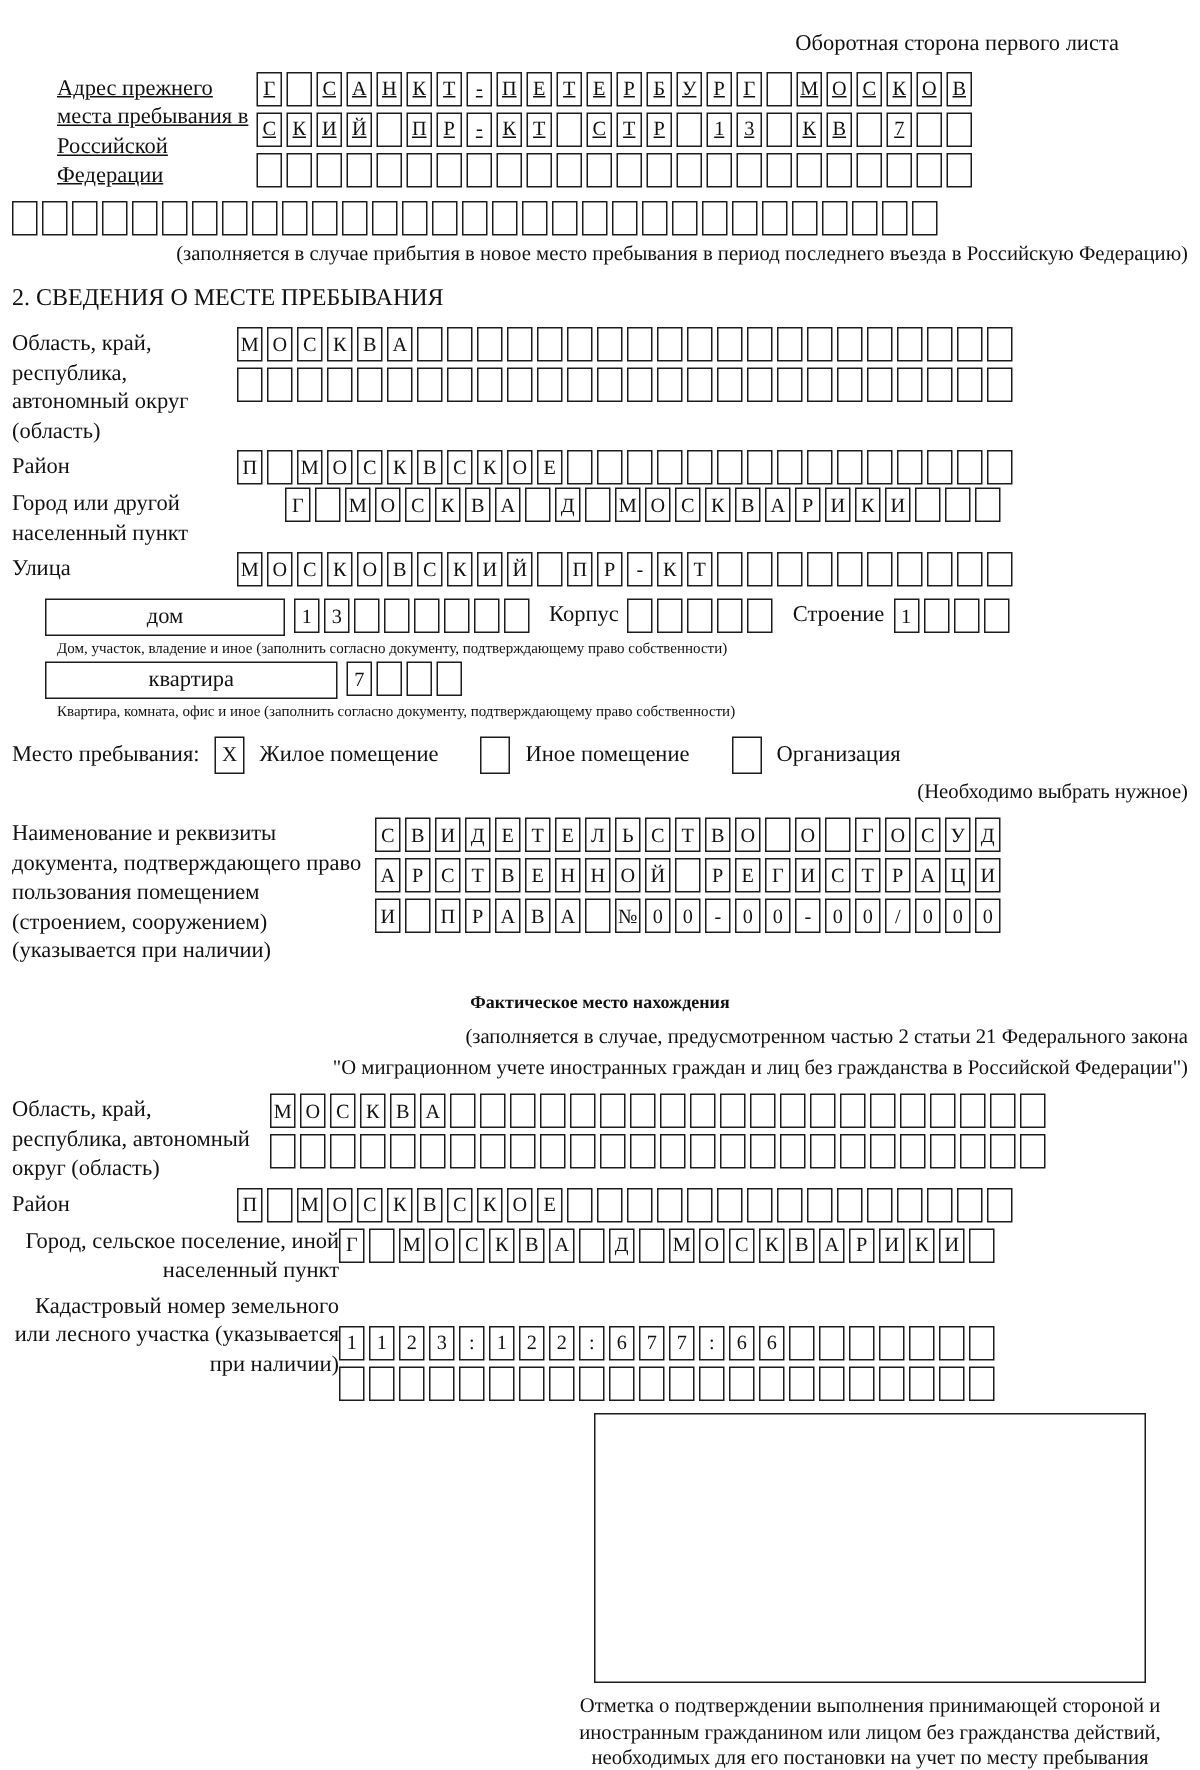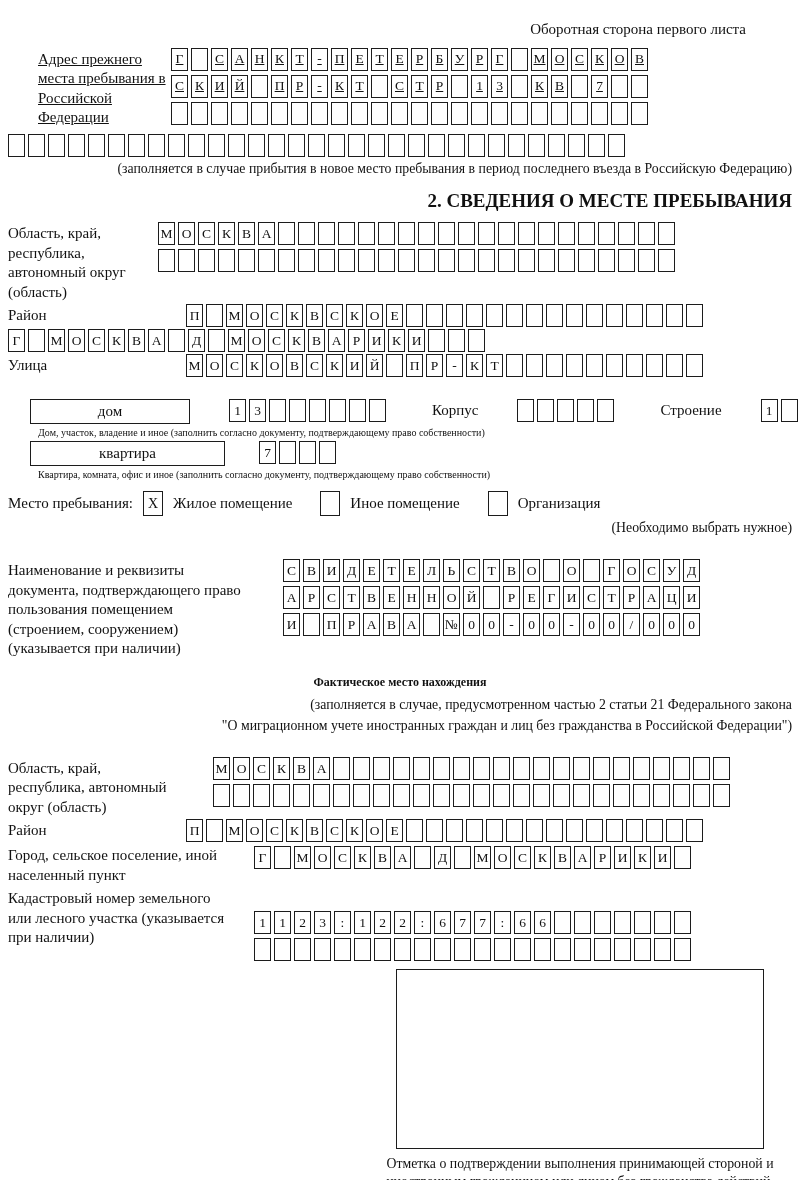--- a/index.html
+++ b/index.html
@@ -12,35 +12,35 @@
   }
   .corner-note { text-align:right; padding:12px 46px 0 0; font-size:15px; }
 
   .frow { display:flex; align-items:flex-start; margin-top:4px; }
   .lbl { flex:0 0 auto; padding-top:2px; }
   .lw160 { width:163px; padding-left:30px; }
   .lw148 { width:150px; }
   .lw178 { width:182px; }
   .lw240 { width:242px; }
   .lw168 { width:172px; }
-  .lw215 { width:218px; }
+  .lw215 { width:218px;text-align:right; }
   .rows  { display:flex; flex-direction:column; gap:4px; }
 
   .boxrow { display:flex; flex-wrap:nowrap; }
   .cb {
     flex:0 0 auto; width:17px; height:23px; margin-right:3px;
     border:1.6px solid #1c1c1c; display:inline-flex;
     align-items:center; justify-content:center;
     font-size:13.5px; line-height:1; background:#fff;
   }
   .fullrow { margin:6px 0 0 0; }
 
   .caption { font-size:13.8px; text-align:right; margin-top:3px; }
   .caption-left { font-size:10px; margin:2px 0 2px 30px; }
-  .h-section { text-align:right; font-weight:bold; font-size:19px; margin:12px 0 8px 0; }
+  .h-section { text-align:left; font-weight:normal; font-size:16px; margin:12px 0 8px 0; }
   .h-sub { text-align:center; font-weight:bold; font-size:12px; margin:16px 0 6px 0; }
 
   .widebox {
     border:1.6px solid #1c1c1c; height:25px; display:inline-flex;
     align-items:center; justify-content:center; background:#fff;
     flex:0 0 auto; margin-right:6px;
   }
   .wb-house { width:160px; margin-left:22px; }
   .wb-apt   { width:195px; margin-left:22px; }
   .inline-lbl { padding:2px 6px 0 10px; flex:0 0 auto; }
@@ -51,21 +51,21 @@
     display:inline-flex; align-items:center; justify-content:center;
     font-size:14px; background:#fff; flex:0 0 auto;
   }
   .stayrow .opt { padding-right:18px; }
 
   .stamp-wrap { display:flex; margin-top:8px; }
   .stamp-col { margin-left:388px; width:368px; }
   .stamp-box { width:368px; height:180px; border:1.8px solid #1c1c1c; background:#fff; }
   .stamp-caption { font-size:13.8px; text-align:center; margin-top:6px; width:420px; margin-left:-26px; }
 
-  .mt2{margin-top:2px;gap:28px;} .mt6{margin-top:22px;gap:33px;} .mt8{margin-top:8px;text-decoration:underline;}
+  .mt2{margin-top:2px;} .mt6{margin-top:8px;} .mt8{margin-top:8px;text-decoration:underline;}
 </style>
 </head>
 <body>
 
 <div class="page">
 
   <div class="corner-note">Оборотная сторона первого листа</div>
 
   <div class="frow mt8">
     <div class="lbl lw160">Адрес прежнего места пребывания в Российской Федерации</div>
@@ -275,20 +275,21 @@
         <span class="cb"></span>
         <span class="cb"></span>
         <span class="cb"></span>
         <span class="cb"></span>
         <span class="cb"></span>
         <span class="cb"></span>
       </div>
   </div>
 
   <div class="frow mt2">
+    <div class="lbl lw178">Город или другой населенный пункт</div>
     <div class="boxrow">
         <span class="cb">Г</span>
         <span class="cb"></span>
         <span class="cb">М</span>
         <span class="cb">О</span>
         <span class="cb">С</span>
         <span class="cb">К</span>
         <span class="cb">В</span>
         <span class="cb">А</span>
         <span class="cb"></span>

